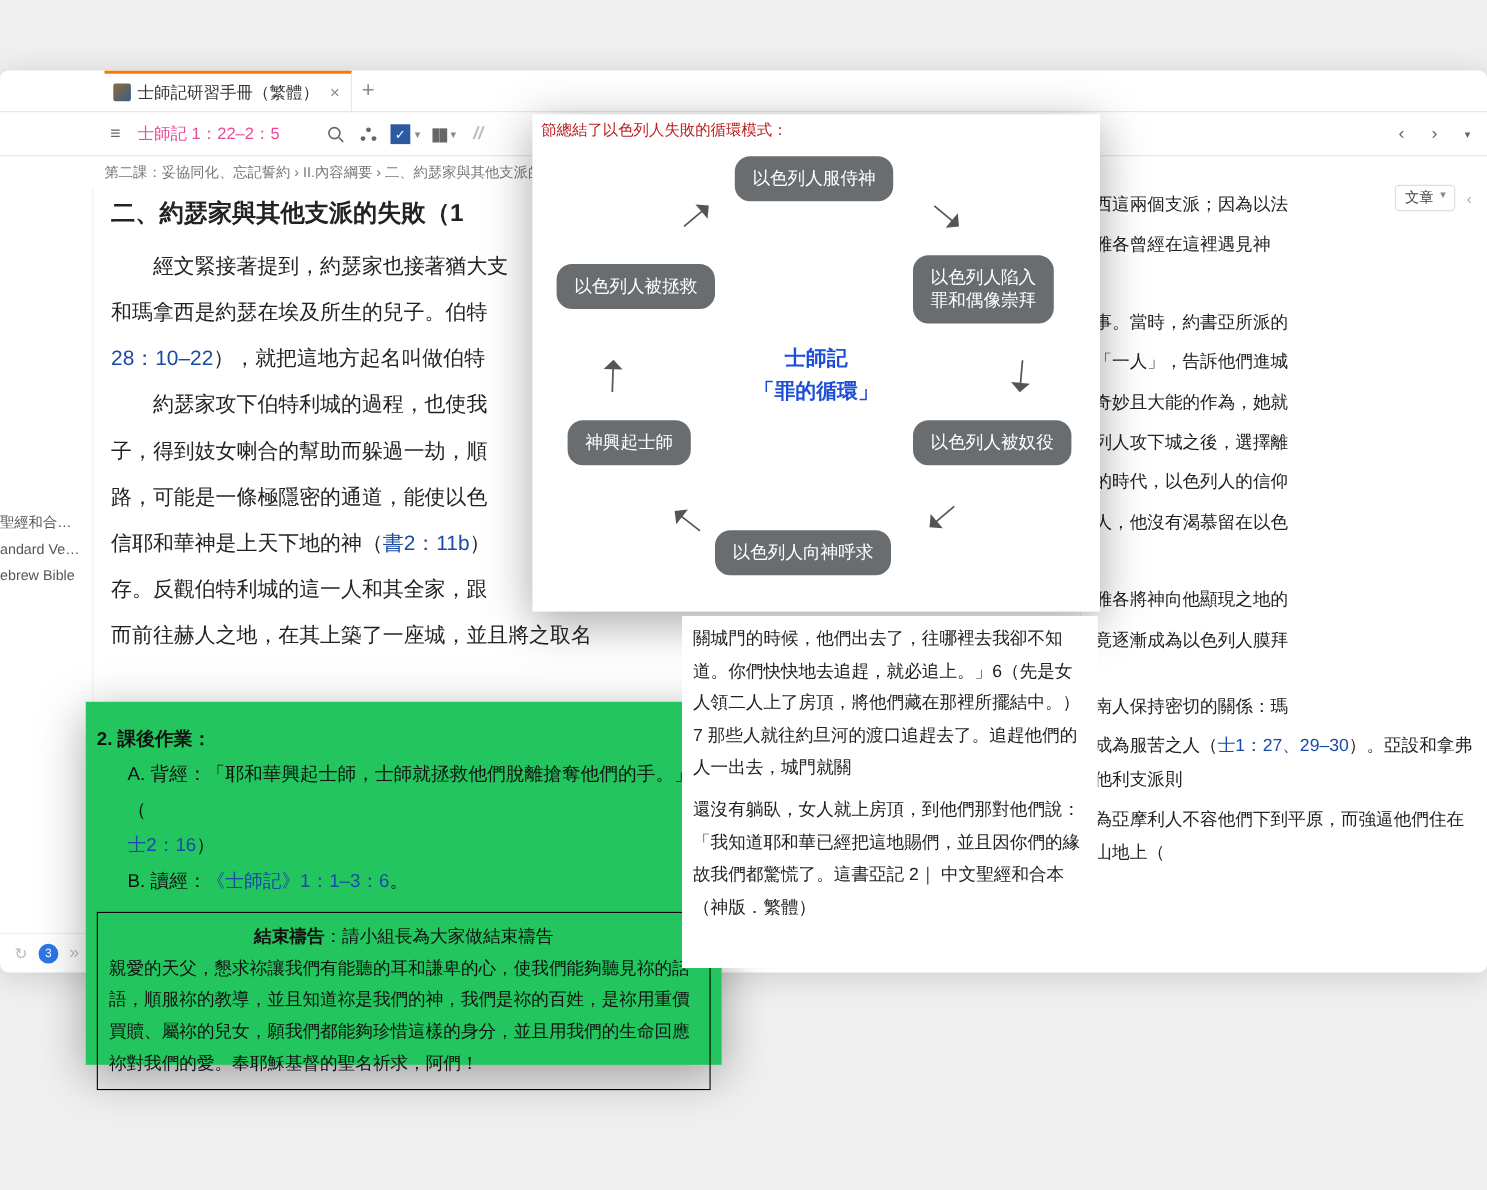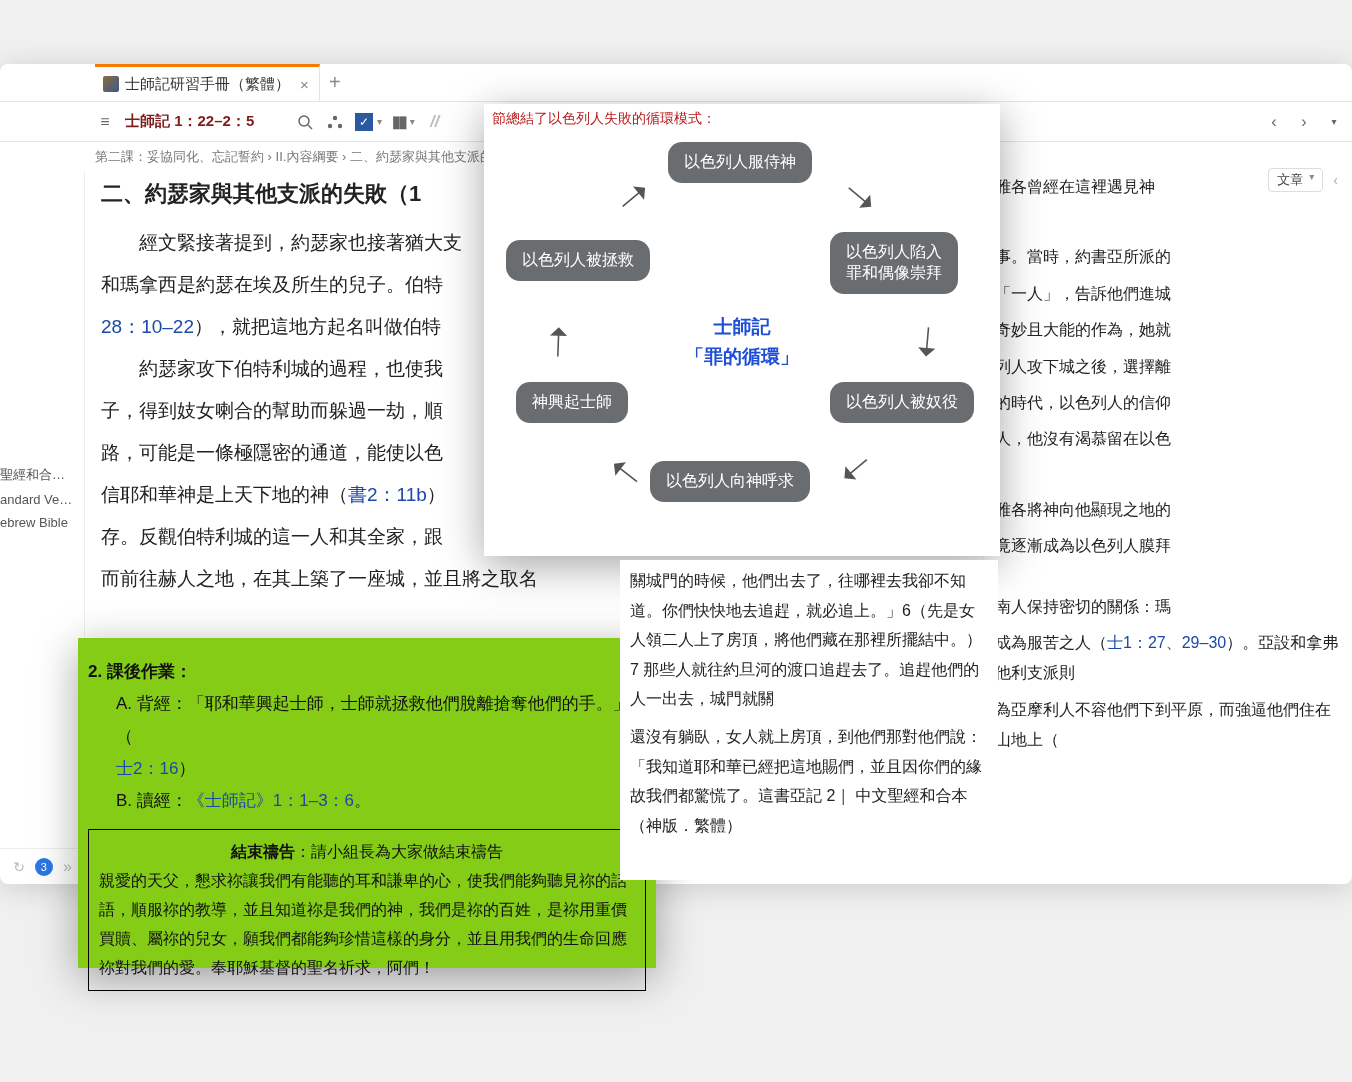--- a/index.html
+++ b/index.html
@@ -54,21 +54,21 @@
     align-items: center;
     height: 40px;
     border-bottom: 1px solid #e5e5e5;
     padding: 0 8px 0 95px;
     gap: 10px;
     color:#555;
   }
   .tb-icon { width:20px;display:flex;justify-content:center;cursor:pointer;font-size:16px;color:#666; }
   .ref-box {
     flex: 0 0 auto; width:160px;
-    font-size:15px;color:#7f1d1d;font-weight:bold;
+    font-size:15px;color:#ec4899;
   }
   .toolbar-right {
     margin-left:auto;display:flex;align-items:center;gap:10px;color:#888;
   }
   .check-icon {
     width:18px;height:18px;background:#2c5aa0;display:flex;align-items:center;justify-content:center;color:#fff;font-size:12px;
   }
   .dropdown-combo{display:flex;align-items:center;gap:4px;}
   .article-pill {
     border:1px solid #ddd;border-radius:4px;padding:2px 8px;font-size:13px;color:#444;
@@ -149,21 +149,21 @@
   }
   .arrow {
     position:absolute;font-size:40px;color:#555;line-height:1;
   }
 
   
   .hw-card {
     position:absolute;
     left:78px; top:638px;
     width:578px; height:330px;
-    background:#84cc16;
+    background:#22c55e;
     box-shadow: 0 10px 40px rgba(0,0,0,0.35);
     padding: 18px 10px;
     font-size:17px;line-height:1.9;color:#111;
   }
   .hw-card .title { font-weight:700; }
   .hw-card ol { list-style:none;padding-left:28px; }
   .hw-card ol li::before { content: attr(data-letter) ". "; }
   .hw-box {
     border:1.5px solid #000; padding:8px 10px;margin-top:12px;font-size:16px;line-height:1.8;
   }
@@ -251,20 +251,21 @@
       <p style="text-indent:0"><span class="bible-ref">28：10–22</span><span>），就把這地方起名叫做伯特</span></p>
       <p><span>約瑟家攻下伯特利城的過程，也使我</span></p>
       <p style="text-indent:0"><span>子，得到妓女喇合的幫助而躲過一劫，順</span></p>
       <p style="text-indent:0"><span>路，可能是一條極隱密的通道，能使以色</span></p>
       <p style="text-indent:0"><span>信耶和華神是上天下地的神（</span><span class="bible-ref">書2：11b</span><span>）</span></p>
       <p style="text-indent:0"><span>存。反觀伯特利城的這一人和其全家，跟</span></p>
       <p style="text-indent:0"><span>而前往赫人之地，在其上築了一座城，並且將之取名</span></p>
     </div>
 
     <div class="right-col">
+      <p>西這兩個支派；因為以法</p>
       <p>雅各曾經在這裡遇見神</p>
       <p style="margin-top:40px">事。當時，約書亞所派的</p>
       <p>「一人」，告訴他們進城</p>
       <p>奇妙且大能的作為，她就</p>
       <p>列人攻下城之後，選擇離</p>
       <p>的時代，以色列人的信仰</p>
       <p>人，他沒有渴慕留在以色</p>
       <p style="margin-top:40px">雅各將神向他顯現之地的</p>
       <p>竟逐漸成為以色列人膜拜</p>
       <p style="margin-top:30px">南人保持密切的關係：瑪</p>
@@ -283,21 +284,21 @@
 <div class="cycle-card">
   <div class="cap">節總結了以色列人失敗的循環模式：</div>
   <div class="cycle-area">
     <div class="center-label">
       <span>士師記</span><br><span>「罪的循環」</span>
     </div>
     <div class="node" style="left:176px;top:10px">以色列人服侍神</div>
     <div class="node" style="left:338px;top:100px;white-space:pre-line">以色列人陷入
 罪和偶像崇拜</div>
     <div class="node" style="left:338px;top:250px">以色列人被奴役</div>
-    <div class="node" style="left:158px;top:329px">以色列人向神呼求</div>
+    <div class="node" style="left:158px;top:350px">以色列人向神呼求</div>
     <div class="node" style="left:24px;top:250px">神興起士師</div>
     <div class="node" style="left:14px;top:108px">以色列人被拯救</div>
 
     <div class="arrow" style="left:352px;top:44px;transform:rotate(40deg)">➝</div>
     <div class="arrow" style="left:420px;top:190px;transform:rotate(95deg)">➝</div>
     <div class="arrow" style="left:348px;top:318px;transform:rotate(140deg)">➝</div>
     <div class="arrow" style="left:116px;top:322px;transform:rotate(218deg)">➝</div>
     <div class="arrow" style="left:48px;top:190px;transform:rotate(272deg)">➝</div>
     <div class="arrow" style="left:124px;top:44px;transform:rotate(320deg)">➝</div>
   </div>

